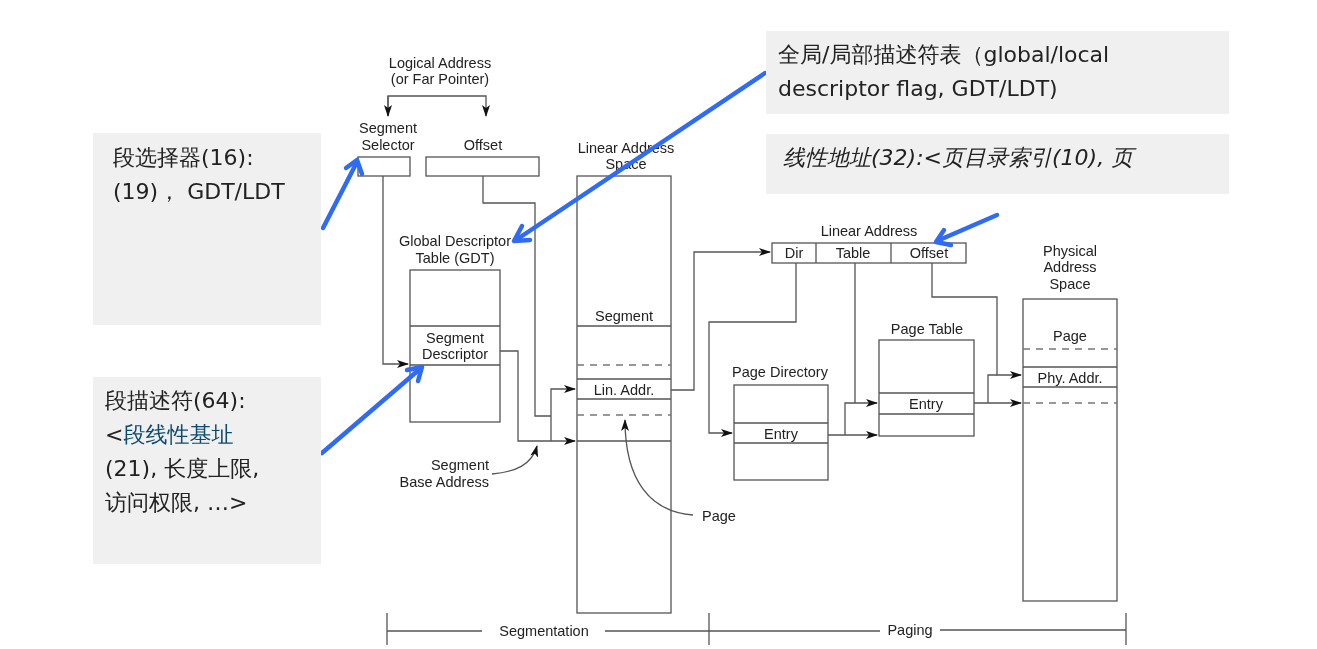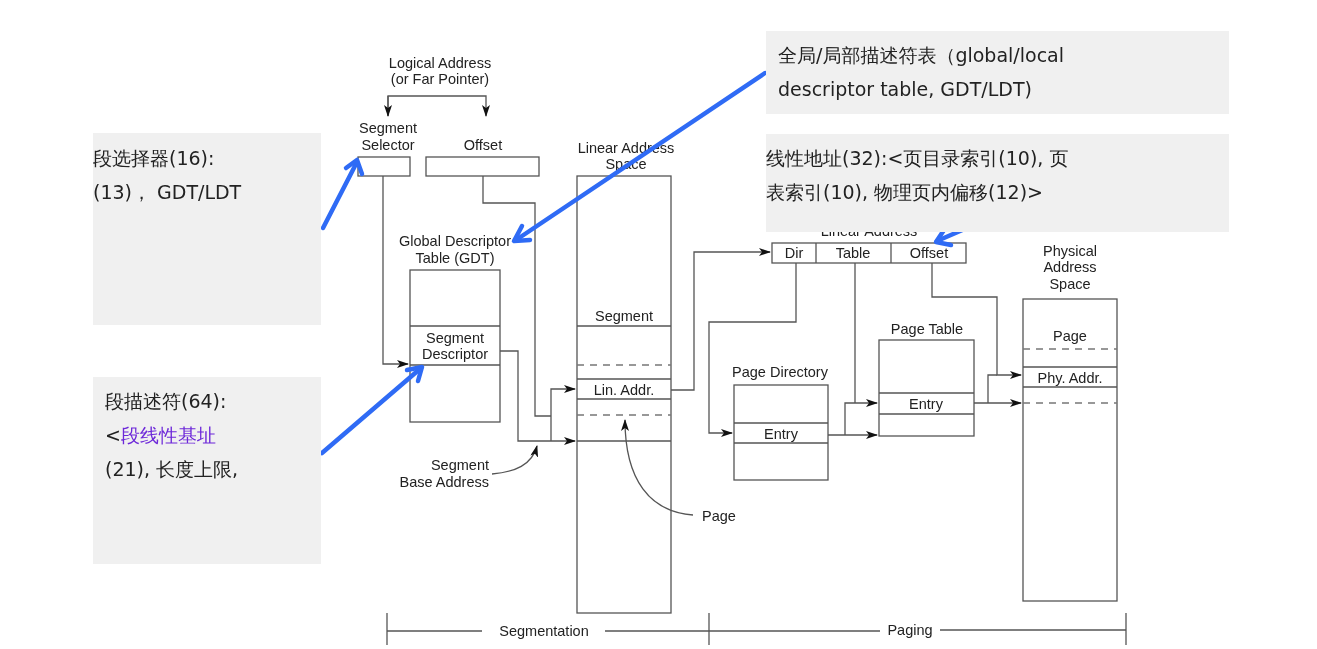--- a/index.html
+++ b/index.html
@@ -1,21 +1,21 @@
 <!DOCTYPE html>
 <html><head>
 <meta charset="utf-8">
 <style>
   html, body { margin: 0; padding: 0; background: #ffffff; }
   body { width: 1317px; height: 649px; position: relative; overflow: hidden;
          font-family: "Liberation Sans", sans-serif; }
   .note { position: absolute; background: #f0f0f0; color: #222;
-          font-family: "DejaVu Sans", sans-serif; font-size: 19px; line-height: 34px;
+          font-family: "DejaVu Sans", sans-serif; font-size: 22px; line-height: 34px;
           box-sizing: border-box; }
-  .note .red { color: #6d28d9; }
+  .note .red { color: #0c4a6e; }
   #diagram { position: absolute; left: 0; top: 0; }
   #diagram text { font-family: "Liberation Sans", sans-serif; font-size: 14.5px; fill: #222; }
   .box { fill: #fff; stroke: #555; stroke-width: 1.3; }
   .ln { fill: none; stroke: #555; stroke-width: 1.3; }
   .dash { fill: none; stroke: #777; stroke-width: 1.3; stroke-dasharray: 7 6; }
   .blue { stroke: #2f6bf5; stroke-width: 4.5; fill: none; stroke-linecap: round; stroke-linejoin: round; }
 </style>
 </head>
 <body>
 
@@ -131,32 +131,32 @@
   <g>
     <path class="blue" d="M765,73 L516,240"></path>
     <path class="blue" d="M522,226 L514,241 L530,240"></path>
   </g>
   <g>
     <path class="blue" d="M997,215 L937,241"></path>
     <path class="blue" d="M944,230 L936,242 L951,245"></path>
   </g>
 </svg>
 
-<div class="note" style="left:93px; top:133px; width:228px; height:192px; padding:8px 0 0 0;">
+<div class="note" style="left:93px; top:133px; width:228px; height:192px; padding:8px 0 0 20px;">
   <div>段选择器(16):</div>
-  <div>(13)， GDT/LDT</div>
+  <div>(19)， GDT/LDT</div>
 </div>
 
 <div class="note" style="left:93px; top:377px; width:228px; height:187px; padding:7px 4px 0 12px;">
   <div>段描述符(64):</div>
   <div><span>&lt;</span><span class="red">段线性基址</span></div>
   <div>(21), 长度上限,</div>
+  <div>访问权限, …&gt;</div>
 </div>
 
 <div class="note" style="left:766px; top:31px; width:463px; height:83px; padding:7px 0 0 12px;">
   <div>全局/局部描述符表（global/local</div>
-  <div>descriptor table, GDT/LDT)</div>
+  <div>descriptor flag, GDT/LDT)</div>
 </div>
 
-<div class="note" style="left:766px; top:134px; width:463px; height:98px; padding:7px 0 0 0;">
+<div class="note" style="left:766px; top:134px; width:463px; height:60px; padding:7px 0 0 17px;font-style:italic;">
   <div>线性地址(32):&lt;页目录索引(10), 页</div>
-  <div>表索引(10), 物理页内偏移(12)&gt;</div>
 </div>
 
 </body></html>

